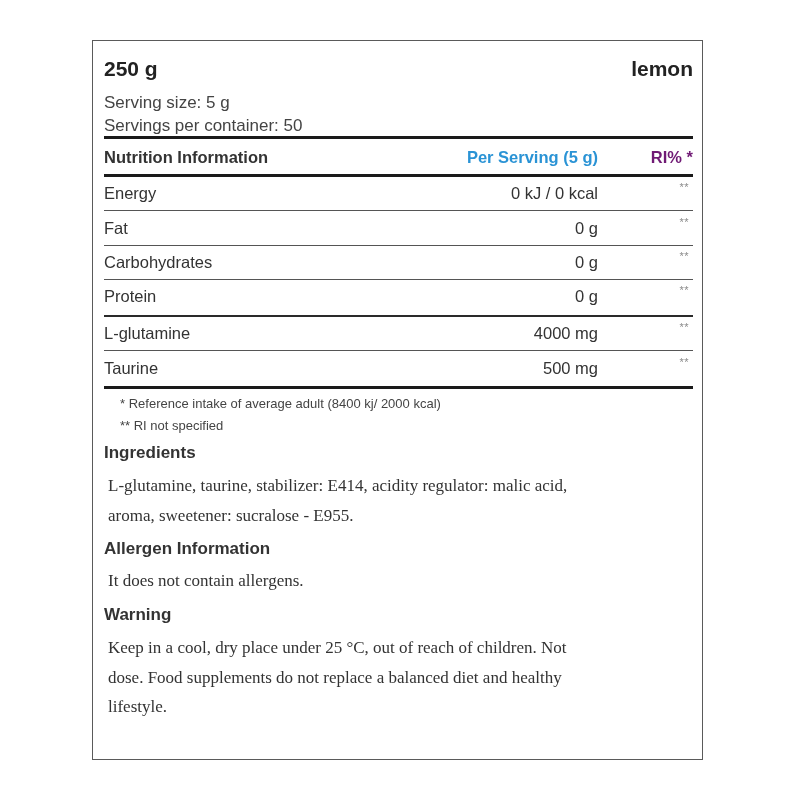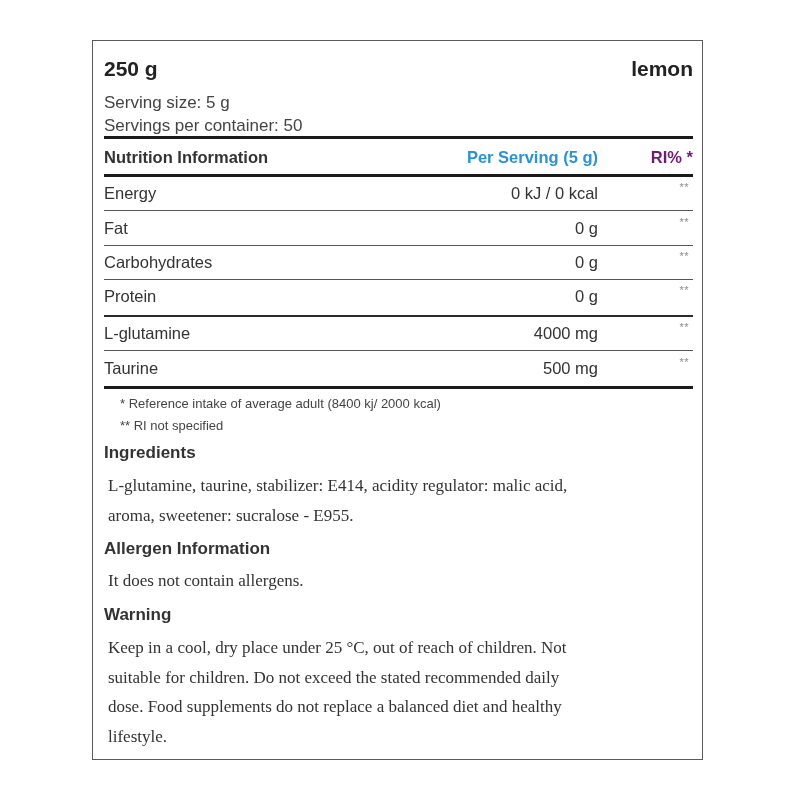--- a/index.html
+++ b/index.html
@@ -104,19 +104,18 @@
     </div>
 
     <div class="section-title" style="top:498px">Allergen Information</div>
     <div class="section-text" style="top:525px">
       <div>It does not contain allergens.</div>
     </div>
 
     <div class="section-title" style="top:564px">Warning</div>
     <div class="section-text" style="top:592px">
       <div>Keep in a cool, dry place under 25 °C, out of reach of children. Not</div>
-      <div>suitable for children. Do not exceed the stated recommended daily</div>
       <div>dose. Food supplements do not replace a balanced diet and healthy</div>
       <div>lifestyle.</div>
     </div>
 
   </div>
 </div>
 
 </body></html>

